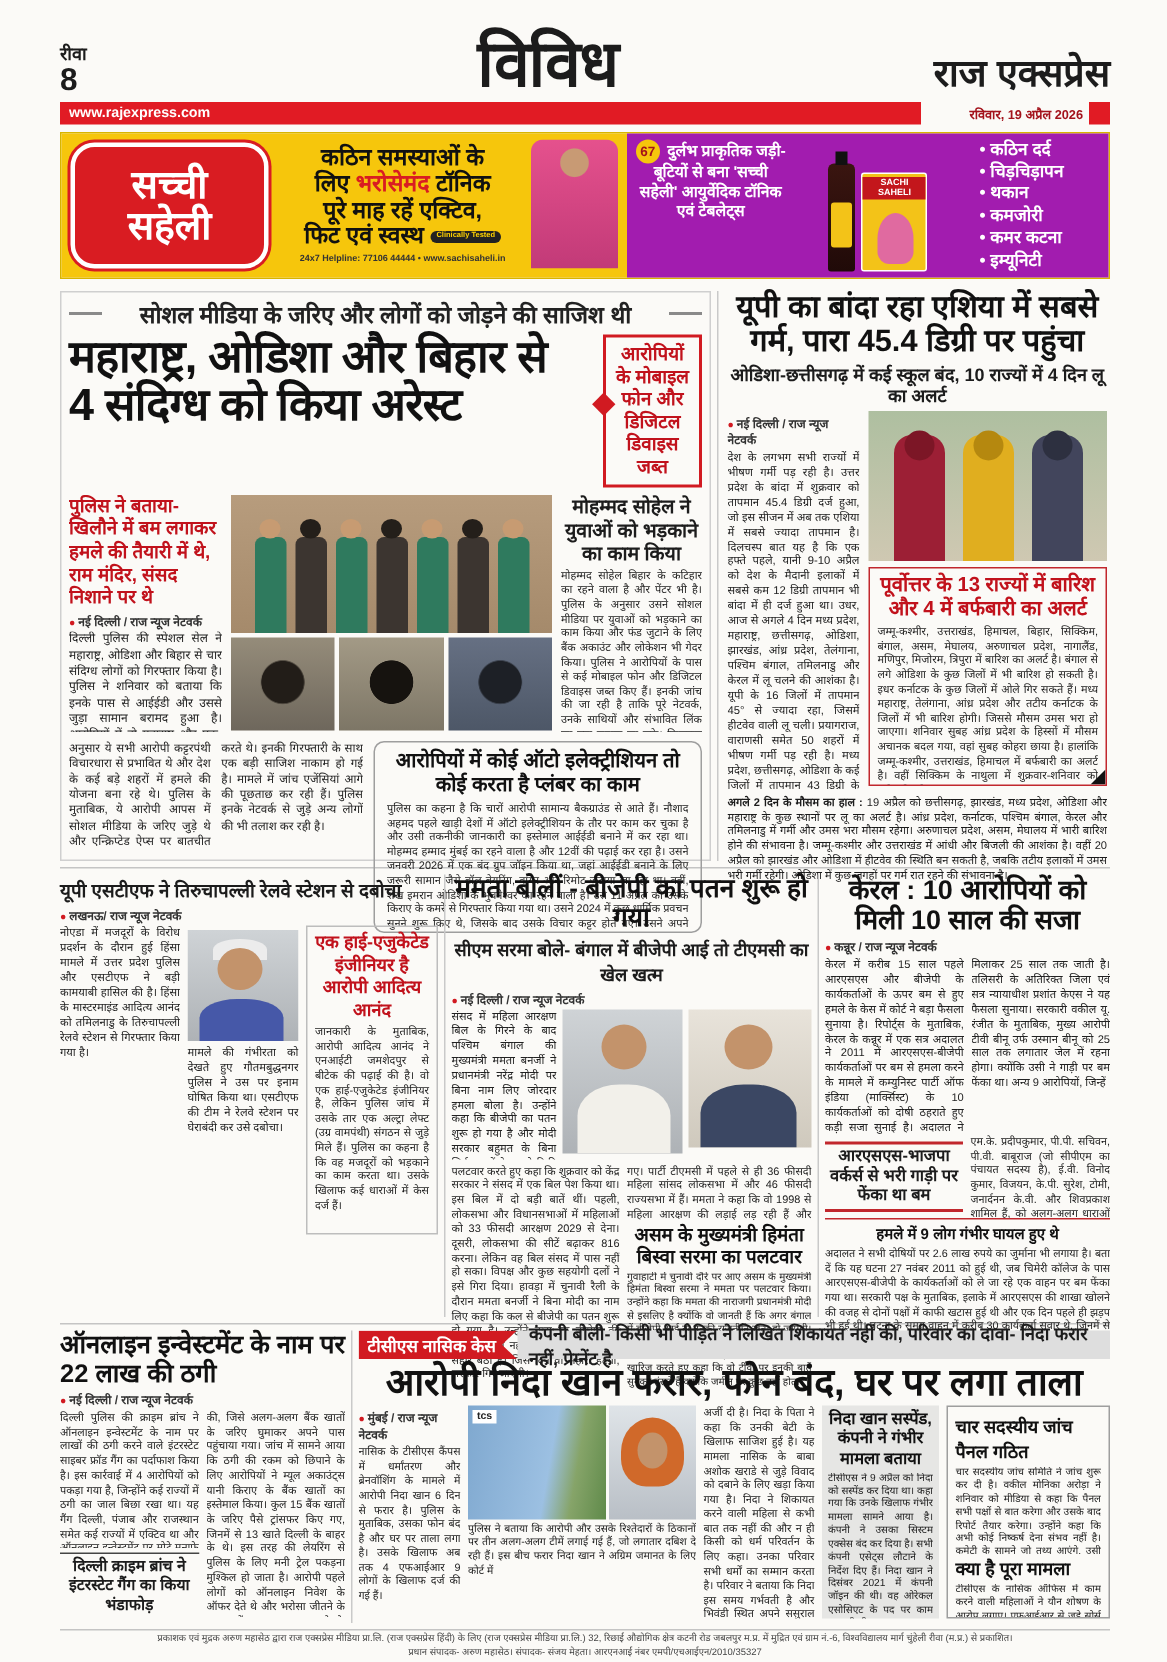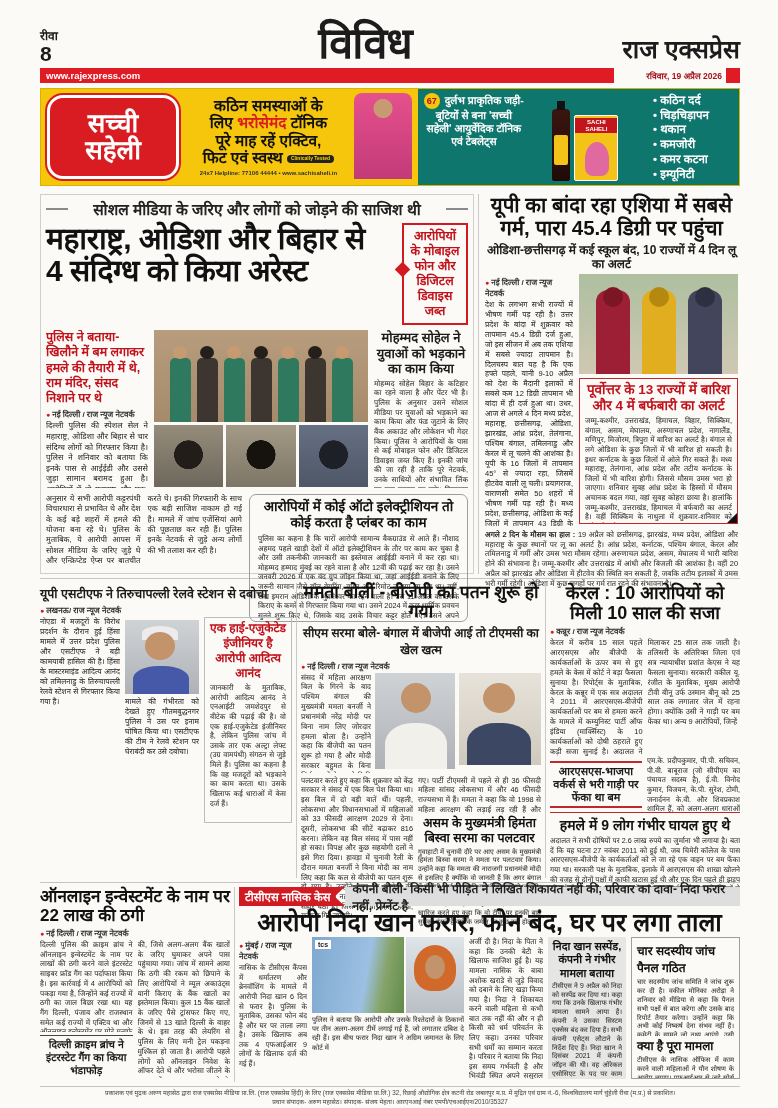--- a/index.html
+++ b/index.html
@@ -25,21 +25,21 @@
   .ad-left{flex:1.18;background:#f6c60c;display:flex;position:relative;padding:6px;}
   .ad-logo{width:132px;background:#d91c22;border-radius:16px;color:#fff;font-weight:900;text-align:center;
            display:flex;flex-direction:column;justify-content:center;font-size:26px;line-height:1.05;
            border:3px solid #fff;box-shadow:0 0 0 2px #d91c22;position:relative;}
   .ad-copy{flex:1;text-align:center;padding:2px 4px 0 8px;line-height:1.12;}
   .ad-copy .l{font-size:15.5px;font-weight:900;color:#111;}
   .ad-copy .red{color:#d91c22;font-style:normal;}
   .clin{display:inline-block;background:#222;color:#ffd200;font-size:5px;border-radius:6px;padding:1px 4px;vertical-align:middle;}
   .helpline{font-size:6px;font-weight:bold;color:#333;margin-top:4px;}
   .model{width:58px;background:radial-gradient(circle at 50% 18%,#c89a74 12%,transparent 13%),linear-gradient(#e5518d,#c23a78);border-radius:8px 8px 0 0;align-self:flex-end;height:86px;}
-  .ad-right{flex:1;background:#0f766e;display:flex;color:#fff;padding:4px 6px;}
+  .ad-right{flex:1;background:#a21caf;display:flex;color:#fff;padding:4px 6px;}
   .claim{width:100px;font-size:10.5px;font-weight:800;text-align:center;line-height:1.25;}
   .n67{display:inline-block;width:16px;height:16px;border-radius:50%;background:#f6c60c;color:#a3121b;font-size:9px;font-weight:900;line-height:16px;margin-right:2px;}
   .products{flex:1;display:flex;align-items:flex-end;justify-content:center;gap:4px;}
   .bottle{width:18px;height:72px;background:linear-gradient(#3a1510,#200a08);border-radius:4px 4px 2px 2px;position:relative;}
   .bottle::before{content:"";position:absolute;top:-8px;left:5px;width:8px;height:9px;background:#111;}
   .bottle::after{content:"";position:absolute;top:26px;left:2px;right:2px;height:30px;background:#f3c318;border-radius:2px;}
   .pack{width:44px;height:66px;background:#f3c318;border:1px solid #fff;border-radius:2px;position:relative;font-weight:900;}
   .pack .pn{position:absolute;top:2px;left:0;right:0;background:#c3161c;color:#fff;font-size:6px;text-align:center;line-height:1.1;padding:1px 0;}
   .pack::after{content:"";position:absolute;bottom:4px;left:10px;width:24px;height:34px;border-radius:50% 50% 8px 8px;background:#e06aa0;}
   .benefits{list-style:none;margin:0;padding:0 0 0 6px;width:86px;font-size:11.5px;font-weight:800;line-height:1.28;}
@@ -134,21 +134,21 @@
   .m-right{flex:1;display:flex;flex-direction:column;overflow:hidden;}
   .m-box h3{font-size:12.5px;font-weight:900;text-align:center;line-height:1.2;margin:2px 0;}
   .kerala{flex:1;}
   .kerala h2{font-size:18px;font-weight:900;text-align:center;line-height:1.12;}
   .k-top{display:flex;gap:5px;height:118px;margin-top:2px;}
   .k-top .c{flex:1;overflow:hidden;}
   .k-midrow{display:flex;gap:5px;height:56px;align-items:center;}
   .k-inset{width:92px;font-size:11px;font-weight:900;text-align:center;line-height:1.2;
            border-top:2px solid #c1272d;border-bottom:2px solid #c1272d;padding:2px 0;}
   .k-midrow .c{flex:1;overflow:hidden;height:100%;}
-  .k-sub h3{font-size:14px;font-weight:900;text-align:center;border-top:1.5px solid #c1272d;padding-top:2px;margin-bottom:2px;}
+  .k-sub h3{font-size:10px;font-weight:900;text-align:center;border-top:1.5px solid #c1272d;padding-top:2px;margin-bottom:2px;}
   .k-sub .body{height:70px;}
   
   .row3{height:200px;}
   .fraud{width:190px;}
   .fraud h2{font-size:17px;font-weight:900;line-height:1.12;}
   .f-cols{display:flex;gap:5px;height:138px;margin-top:2px;}
   .f-cols .c{flex:1;overflow:hidden;}
   .f-inset{font-size:10.5px;font-weight:900;text-align:center;line-height:1.25;border-top:1.5px solid #444;border-bottom:1.5px solid #444;padding:2px 0;margin:3px 0;}
   .tcs{flex:1;}
   .t-striprow{display:flex;height:19px;}

